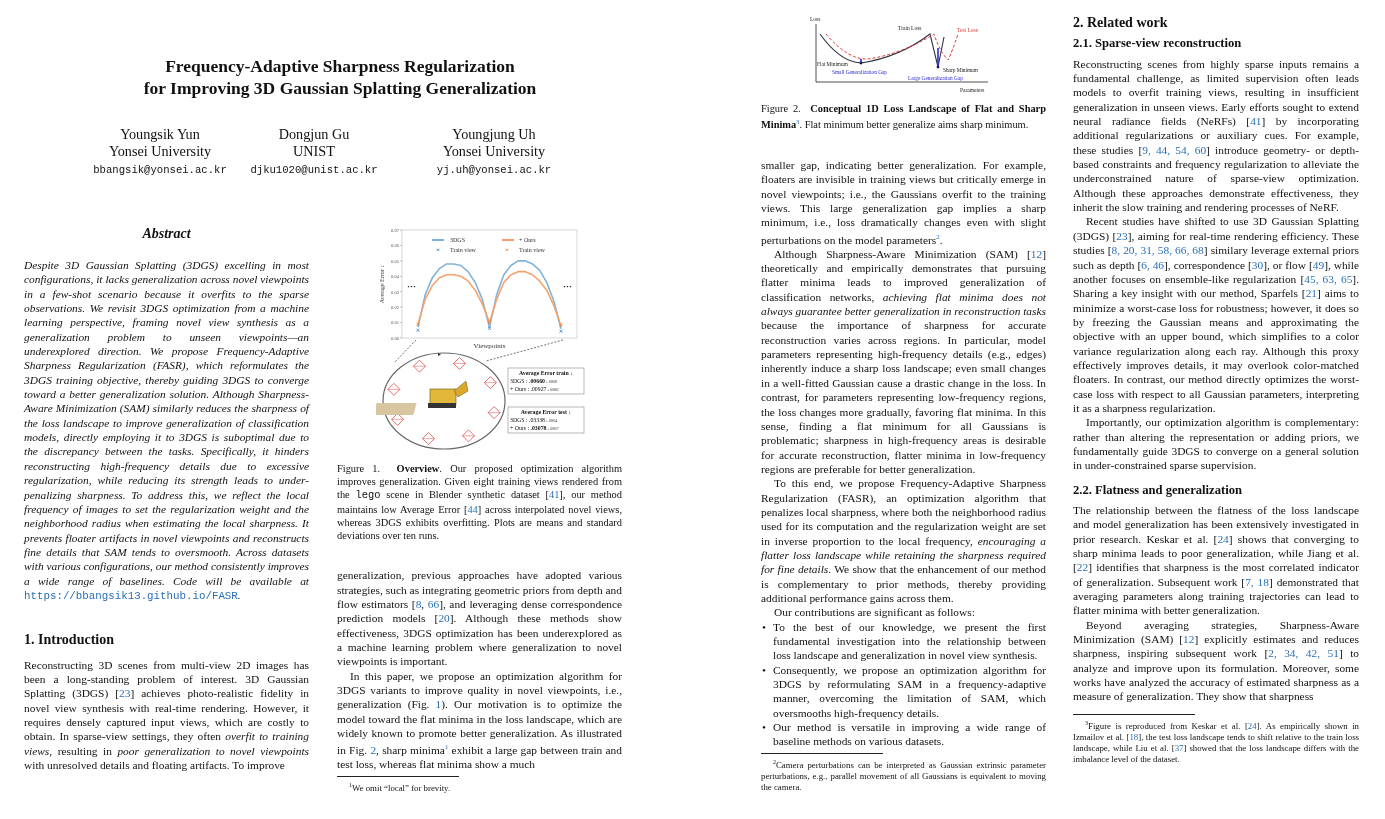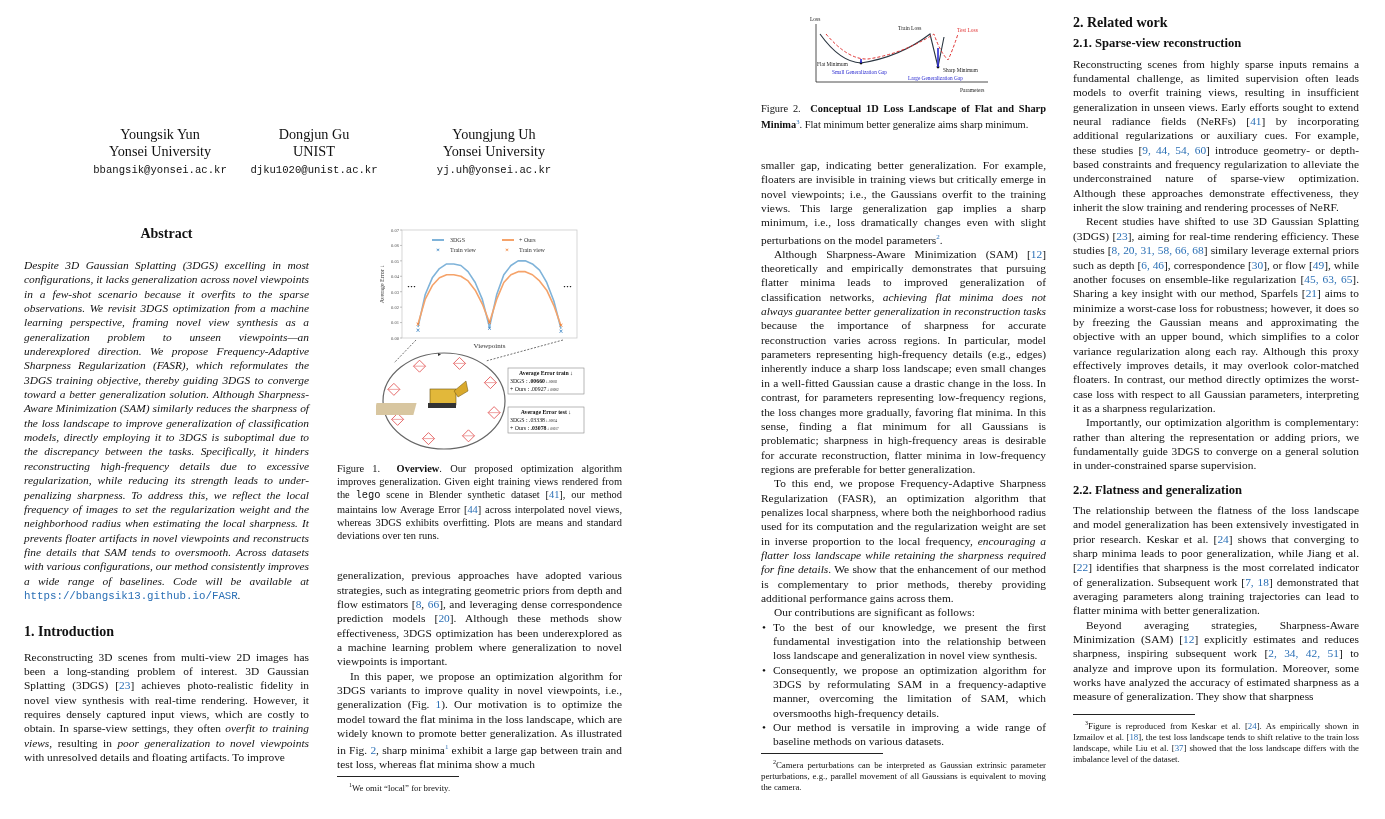--- a/index.html
+++ b/index.html
@@ -14,34 +14,38 @@
   .ref { color:#2a6fb5;font-family:Liberation Serif, serif; }
   .mono { font-family:"Liberation Mono", monospace; }
   .title { position:absolute; left:0; width:680px; top:56px; text-align:center;
            font-weight:bold; font-size:17.5px; line-height:21.5px; }
   .author { position:absolute; top:126px; width:180px; text-align:center;
             font-size:14.2px; line-height:17px; }
   .author .email { font-family:"Liberation Mono", monospace; font-size:10.6px; line-height:20px; }
   h2.sec { margin:0; font-size:14px; font-weight:bold; }
   h3.sub { margin:0; font-size:12.6px; font-weight:bold; }
   .abs-title { position:absolute; left:24px; width:285px; top:226px; text-align:center;
-               font-weight:bold; font-size:14px; }
+               font-weight:bold; font-size:14px;font-style:italic; }
   .caption { font-size:10.4px; line-height:13.2px; }
   .foot { font-size:8.8px; line-height:11.2px; }
   .footrule { border-top:1px solid #222; width:122px; margin:4px 0 3px 0; }
   ul.contrib { margin:0; padding:0; list-style:none; }
   ul.contrib li { position:relative; padding-left:12px; }
   ul.contrib li::before { content:"•"; position:absolute; left:1px; top:0; }
   .chart-text { font-family:"Liberation Serif", serif; }
 </style>
 </head>
 <body>
 
 <div class="page" style="left:0;width:692px;">
 
+  <div class="title">
+    <div>Frequency-Adaptive Sharpness Regularization</div>
+    <div>for Improving 3D Gaussian Splatting Generalization</div>
+  </div>
 
   <div class="author" style="left:70px;">
     <div>Youngsik Yun</div>
     <div>Yonsei University</div>
     <div class="email">bbangsik@yonsei.ac.kr</div>
   </div>
   <div class="author" style="left:224px;">
     <div>Dongjun Gu</div>
     <div>UNIST</div>
     <div class="email">djku1020@unist.ac.kr</div>
@@ -50,21 +54,21 @@
     <div>Youngjung Uh</div>
     <div>Yonsei University</div>
     <div class="email">yj.uh@yonsei.ac.kr</div>
   </div>
 
   <div class="abs-title">Abstract</div>
 
   <div class="col" style="left:24px;top:258px;width:285px;">
     <p class="it"><span>Despite 3D Gaussian Splatting (3DGS) excelling in most configurations, it lacks generalization across novel viewpoints in a few-shot scenario because it overfits to the sparse observations. We revisit 3DGS optimization from a machine learning perspective, framing novel view synthesis as a generalization problem to unseen viewpoints—an underexplored direction. We propose Frequency-Adaptive Sharpness Regularization (FASR), which reformulates the 3DGS training objective, thereby guiding 3DGS to converge toward a better generalization solution. Although Sharpness-Aware Minimization (SAM) similarly reduces the sharpness of the loss landscape to improve generalization of classification models, directly employing it to 3DGS is suboptimal due to the discrepancy between the tasks. Specifically, it hinders reconstructing high-frequency details due to excessive regularization, while reducing its strength leads to under-penalizing sharpness. To address this, we reflect the local frequency of images to set the regularization weight and the neighborhood radius when estimating the local sharpness. It prevents floater artifacts in novel viewpoints and reconstructs fine details that SAM tends to oversmooth. Across datasets with various configurations, our method consistently improves a wide range of baselines. Code will be available at </span><span class="mono ref" style="font-style:normal;font-size:10.8px;">https://bbangsik13.github.io/FASR</span><span>.</span></p>
 
-    <h2 class="sec" style="margin-top:22px;margin-bottom:10px;">1. Introduction</h2>
+    <h2 class="sec" style="margin-top:30px;margin-bottom:10px;">1. Introduction</h2>
 
     <p><span>Reconstructing 3D scenes from multi-view 2D images has been a long-standing problem of interest. 3D Gaussian Splatting (3DGS) [</span><span class="ref">23</span><span>] achieves photo-realistic fidelity in novel view synthesis with real-time rendering. However, it requires densely captured input views, which are costly to obtain. In sparse-view settings, they often </span><span class="it">overfit to training views</span><span>, resulting in </span><span class="it">poor generalization to novel viewpoints</span><span> with unresolved details and floating artifacts. To improve</span></p>
   </div>
 
   <div style="position:absolute;left:376px;top:226px;width:215px;height:230px;">
     <svg id="fig1-svg" width="215" height="230">
       <g id="fig1-plot">
           <rect x="26" y="4" width="175" height="108" fill="#fff" stroke="#ccc" stroke-width="0.8"></rect>
           <line x1="24" x2="26" y1="112" y2="112" stroke="#999" stroke-width="0.6"></line>
           <text x="23" y="113.8" font-size="4.6" text-anchor="end" fill="#555" class="chart-text">0.00</text>

